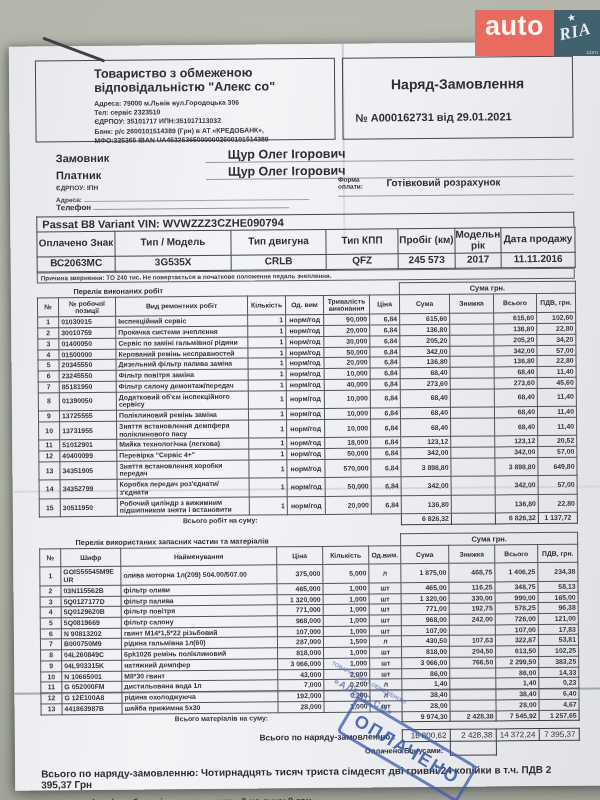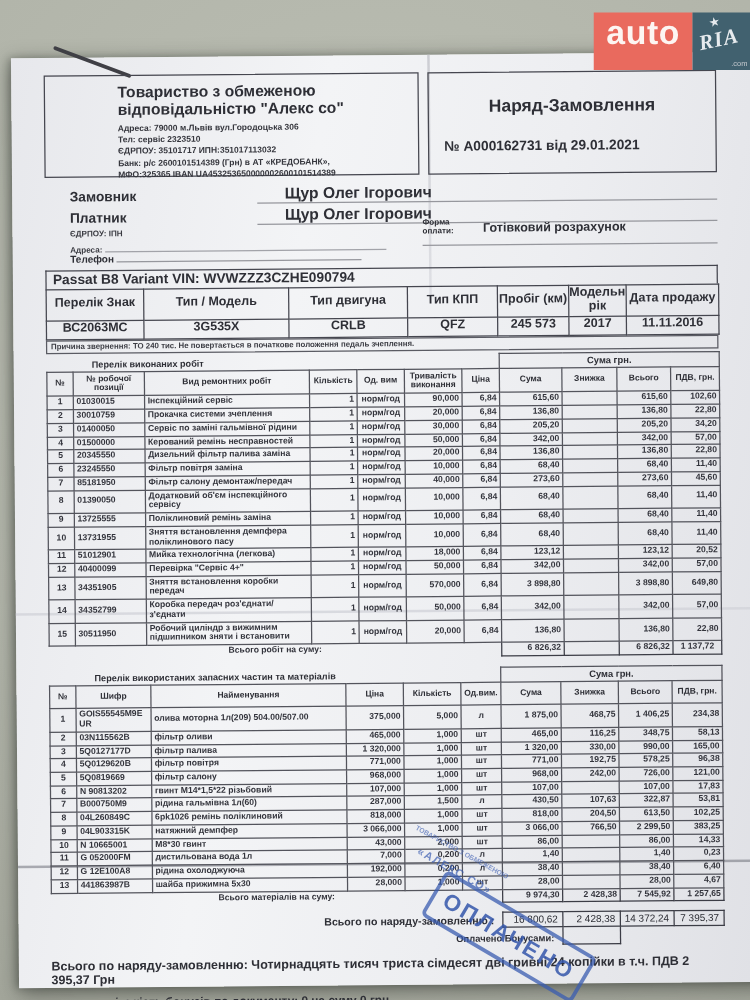--- a/index.html
+++ b/index.html
@@ -168,21 +168,21 @@
           <col style="width:78px">
           <col style="width:116px">
           <col style="width:95px">
           <col style="width:72px">
         <col style="width:57px">
           <col style="width:46px">
           <col style="width:74px">
         </colgroup>
       <tbody>
           <tr>
-            <td>Перелік Знак</td>
+            <td>Оплачено Знак</td>
             <td>Тип / Модель</td>
             <td>Тип двигуна</td>
             <td>Тип КПП</td>
             <td>Пробіг (км)</td>
             <td>Модельний рік</td>
             <td>Дата продажу</td>
           </tr>
         </tbody>
       <tbody>
           <tr>

